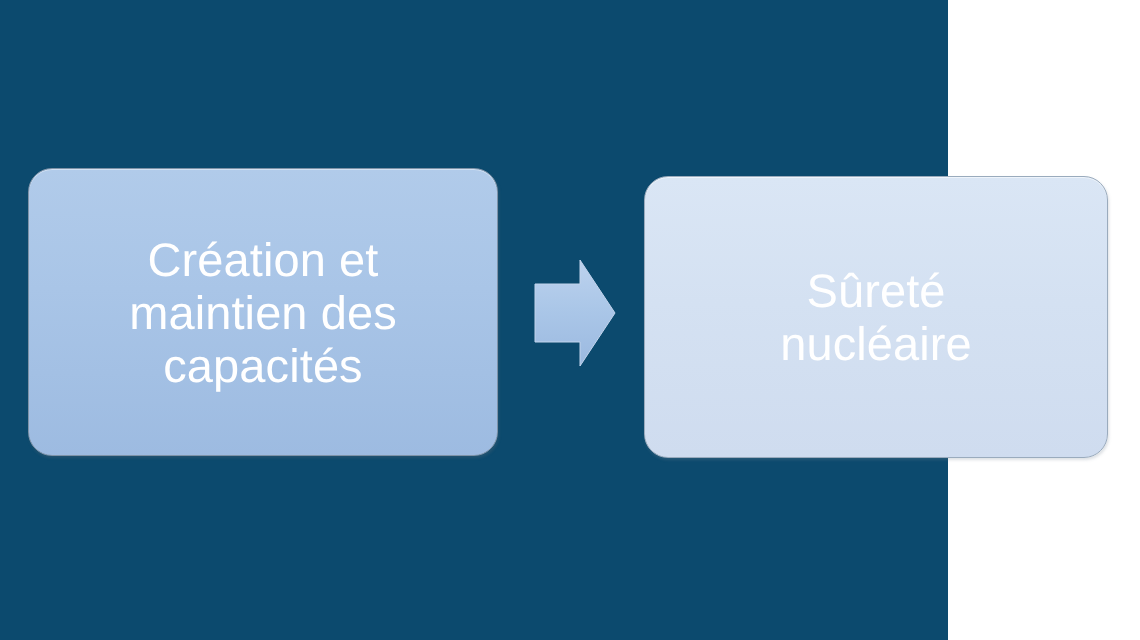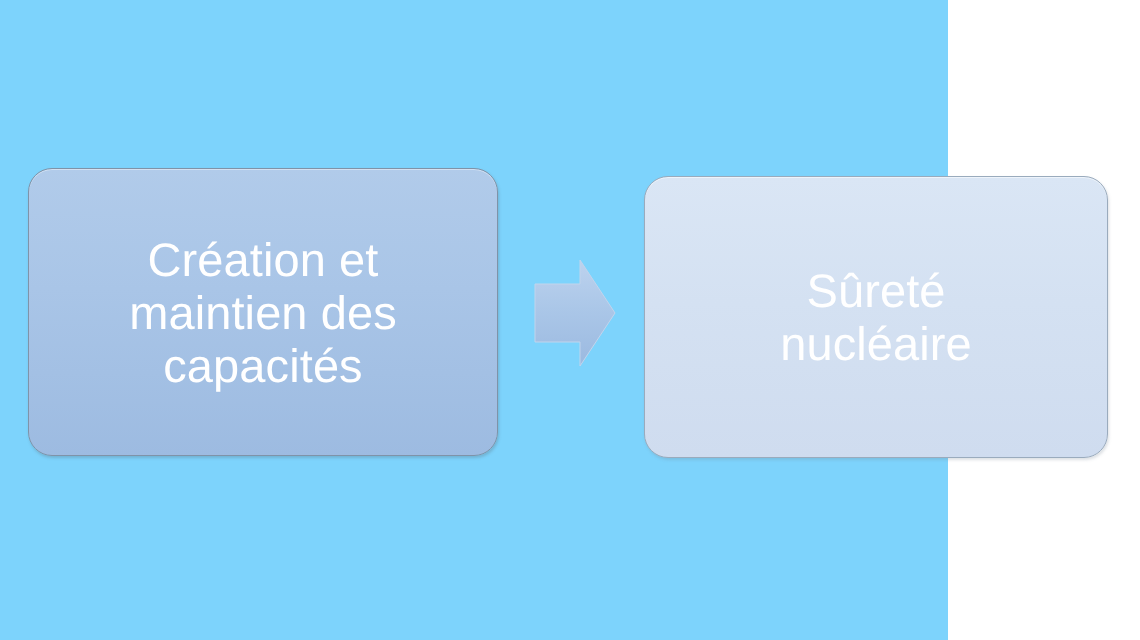--- a/index.html
+++ b/index.html
@@ -11,21 +11,21 @@
     width: 1140px;
     height: 640px;
     overflow: hidden;
     font-family: "Liberation Sans", "DejaVu Sans", sans-serif;
   }
 
   .canvas {
     position: relative;
     width: 948px;
     height: 640px;
-    background: #7dd3fc;
+    background: #0c4a6e;
   }
 
   
   .node {
     position: absolute;
     box-sizing: border-box;
     display: flex;
     align-items: center;
     justify-content: center;
     text-align: center;

